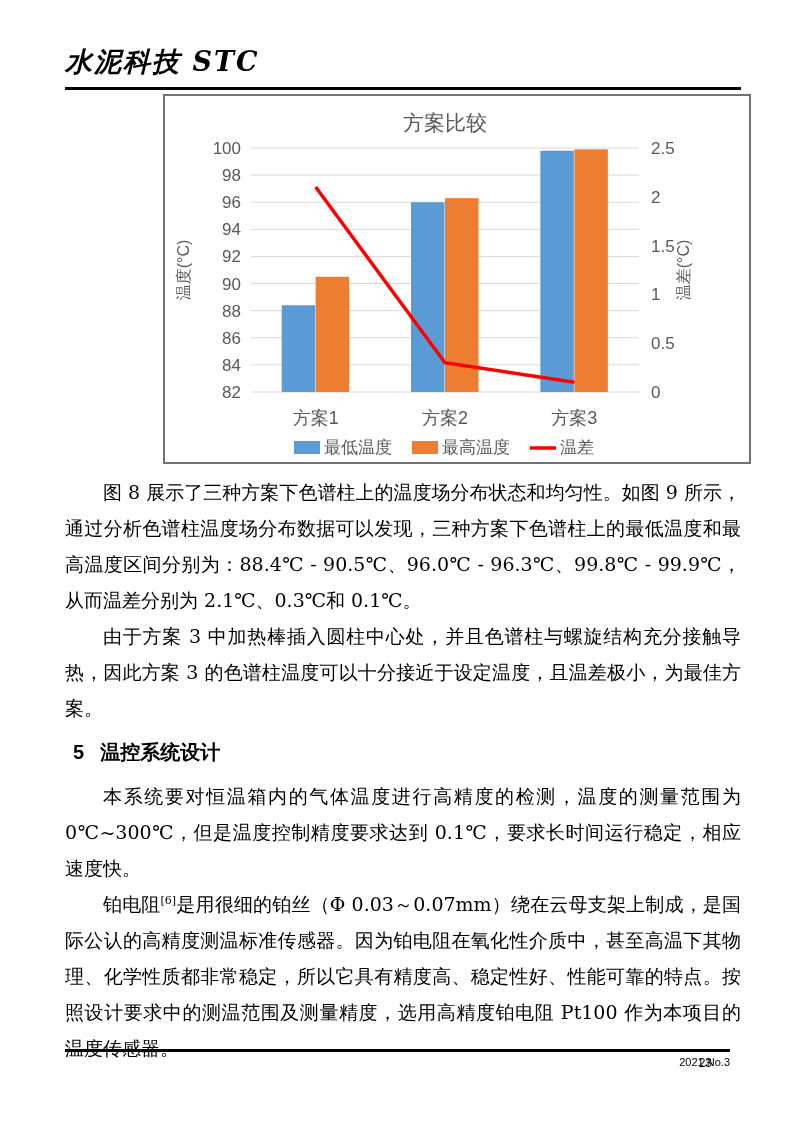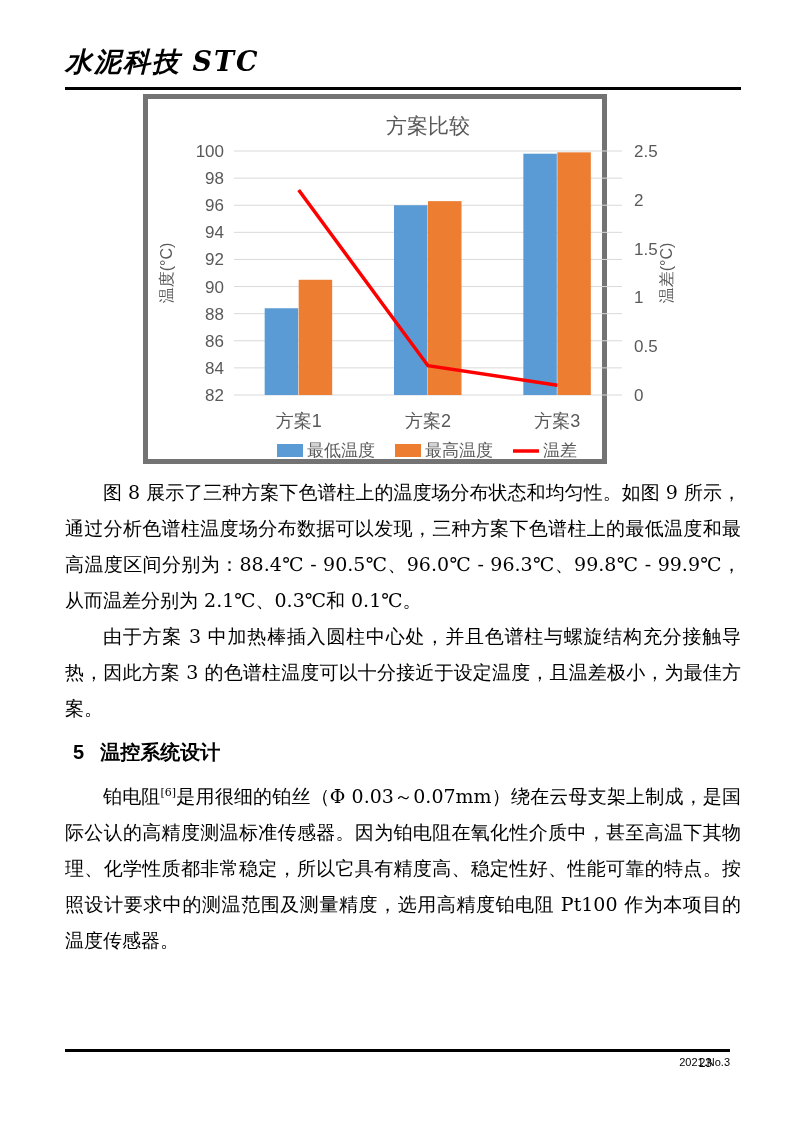--- a/index.html
+++ b/index.html
@@ -15,22 +15,22 @@
   .journal-title {
     margin-top:44px; text-align:left;
     font-size:27px; font-weight:bold; font-style:italic;
     letter-spacing:2px;
     font-family:"DejaVu Serif",serif;
   }
   .header-rule { margin-top:7px; height:2.5px; background:#000; }
 
   
   .chart-box {
-    margin:4px 0 0 78px; width:464px; height:370px;
-    border:5px solid #737373; background:#fff;
+    margin:4px 0 0 98px; width:588px; height:370px;
+    border:2px solid #737373; background:#fff;
     font-family:"Liberation Sans","DejaVu Sans",sans-serif;
   }
   .figure-caption {
     margin-top:9px; text-align:center;
     font-family:"Liberation Sans","DejaVu Sans",sans-serif;
     font-weight:bold; font-size:16px;
   }
 
   
   .bodytext { margin-top:10px; font-size:19px; line-height:36px; text-align:justify; }
@@ -112,20 +112,21 @@
       </svg>
   </figure>
 
 
   <div class="bodytext">
     <p>图 8 展示了三种方案下色谱柱上的温度场分布状态和均匀性。如图 9 所示，通过分析色谱柱温度场分布数据可以发现，三种方案下色谱柱上的最低温度和最高温度区间分别为：88.4℃ - 90.5℃、96.0℃ - 96.3℃、99.8℃ - 99.9℃，从而温差分别为 2.1℃、0.3℃和 0.1℃。</p>
     <p>由于方案 3 中加热棒插入圆柱中心处，并且色谱柱与螺旋结构充分接触导热，因此方案 3 的色谱柱温度可以十分接近于设定温度，且温差极小，为最佳方案。</p>
 
     <h2 class="section"><span class="num">5</span><span>温控系统设计</span></h2>
 
+    <p>本系统要对恒温箱内的气体温度进行高精度的检测，温度的测量范围为 0℃~300℃，但是温度控制精度要求达到 0.1℃，要求长时间运行稳定，相应速度快。</p>
 
     <p><span>铂电阻</span><sup class="ref">[6]</sup><span>是用很细的铂丝（Φ 0.03～0.07mm）绕在云母支架上制成，是国际公认的高精度测温标准传感器。因为铂电阻在氧化性介质中，甚至高温下其物理、化学性质都非常稳定，所以它具有精度高、稳定性好、性能可靠的特点。按照设计要求中的测温范围及测量精度，选用高精度铂电阻 Pt100 作为本项目的温度传感器。</span></p>
 
   </div>
 
 </div>
 
 <div class="footer-rule"></div>
 <div class="footer-pageno">23</div>
 <div class="footer-issue">2021.No.3</div>

